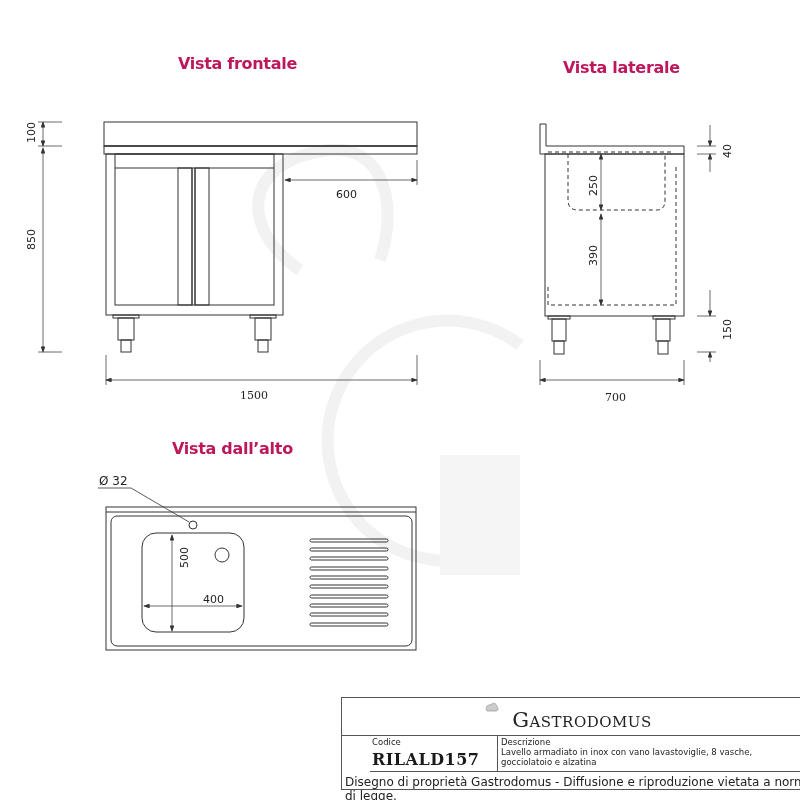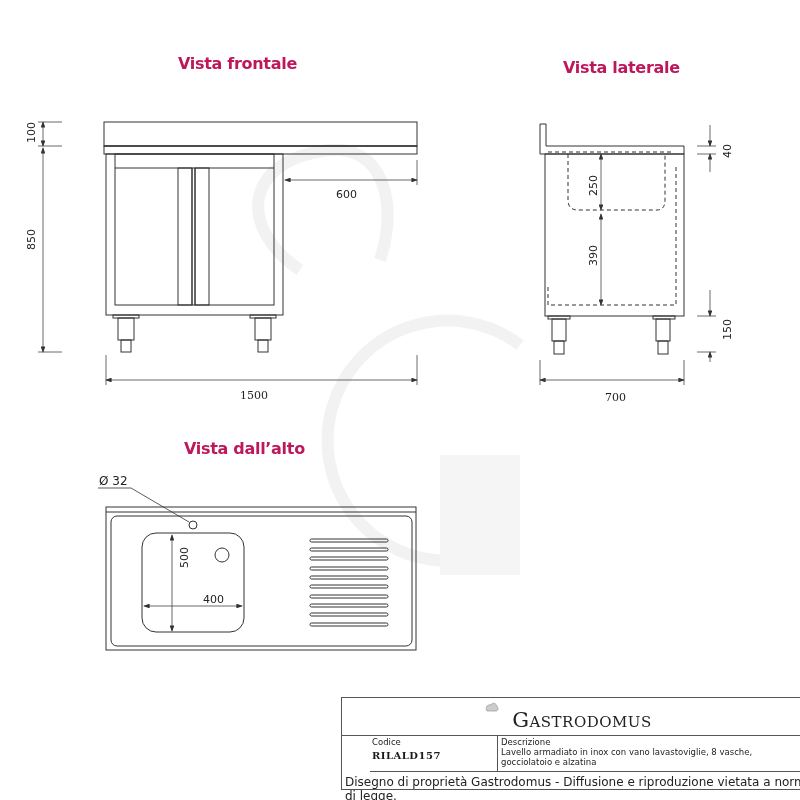--- a/index.html
+++ b/index.html
@@ -9,29 +9,29 @@
   .dim { font-family:"DejaVu Sans", sans-serif; font-size:11px; fill:#222; }
   .dimserif { font-family:"DejaVu Serif", serif; font-size:11px; fill:#222; }
   .tb { position:absolute; left:341px; top:697px; width:482px; height:93px; border:1px solid #555; box-sizing:border-box; background:#fff; }
   .tb-logo { height:38px; border-bottom:1px solid #555; display:flex; align-items:flex-end; justify-content:center; padding-bottom:3px; box-sizing:border-box; position:relative; }
   .tb-logo-text { font-family:"DejaVu Serif", serif; font-size:15px; color:#222; letter-spacing:0.5px; }
   .tb-logo-text .big { font-size:21px; }
   .tb-mid { display:flex; height:36px; border-bottom:1px solid #555; box-sizing:border-box;margin-left:28px; }
   .tb-code { width:128px; border-right:1px solid #555; padding:1px 2px; box-sizing:border-box; }
   .tb-desc { flex:1; padding:1px 3px; box-sizing:border-box; }
   .small { font-size:8.5px; line-height:10px; color:#222; font-family:"DejaVu Sans", sans-serif; }
-  .code-val { font-family:"DejaVu Serif", serif; font-weight:bold; font-size:10px; margin-top:3px; letter-spacing:0.5px; }
+  .code-val { font-family:"DejaVu Serif", serif; font-weight:bold; font-size:16px; margin-top:3px; letter-spacing:0.5px; }
   .tb-foot { padding:3px 3px; font-size:12px; color:#222; }
 </style>
 </head>
 <body>
 
 <div class="title" style="left:178px; top:54px;">Vista frontale</div>
 <div class="title" style="left:563px; top:58px;">Vista laterale</div>
-<div class="title" style="left:184px; top:439px;">Vista dall’alto</div>
+<div class="title" style="left:172px; top:439px;">Vista dall’alto</div>
 
 <svg class="drawing" width="800" height="800" viewBox="0 0 800 800">
   <defs>
     <marker id="arr" markerWidth="8" markerHeight="6" refX="7" refY="3" orient="auto-start-reverse">
       <path d="M0,0 L8,3 L0,6 z" fill="#333"></path>
     </marker>
   </defs>
 
   <g stroke="#f1f1f1" fill="none" stroke-width="12" opacity="0.9">
     <path d="M300 270 C 240 230, 240 160, 330 150 C 380 145, 400 200, 380 260"></path>

